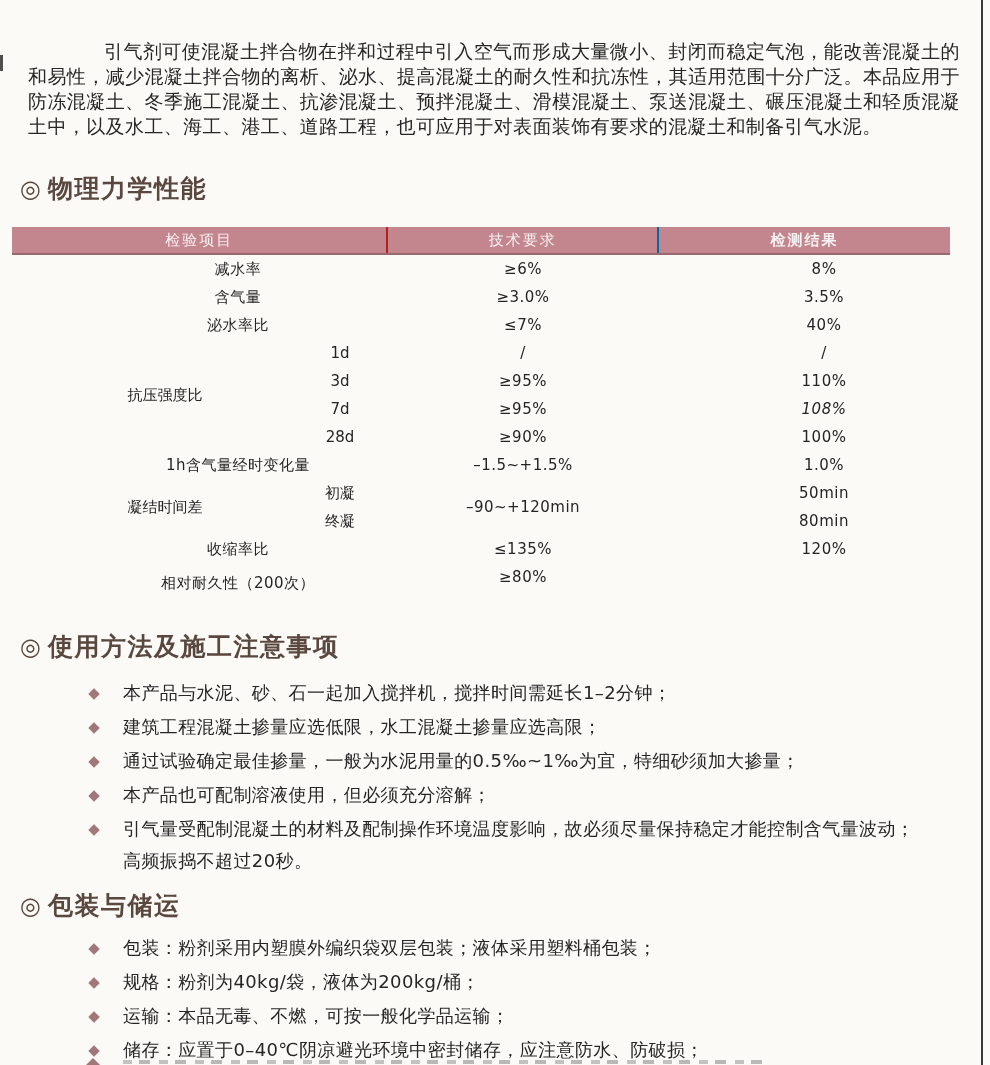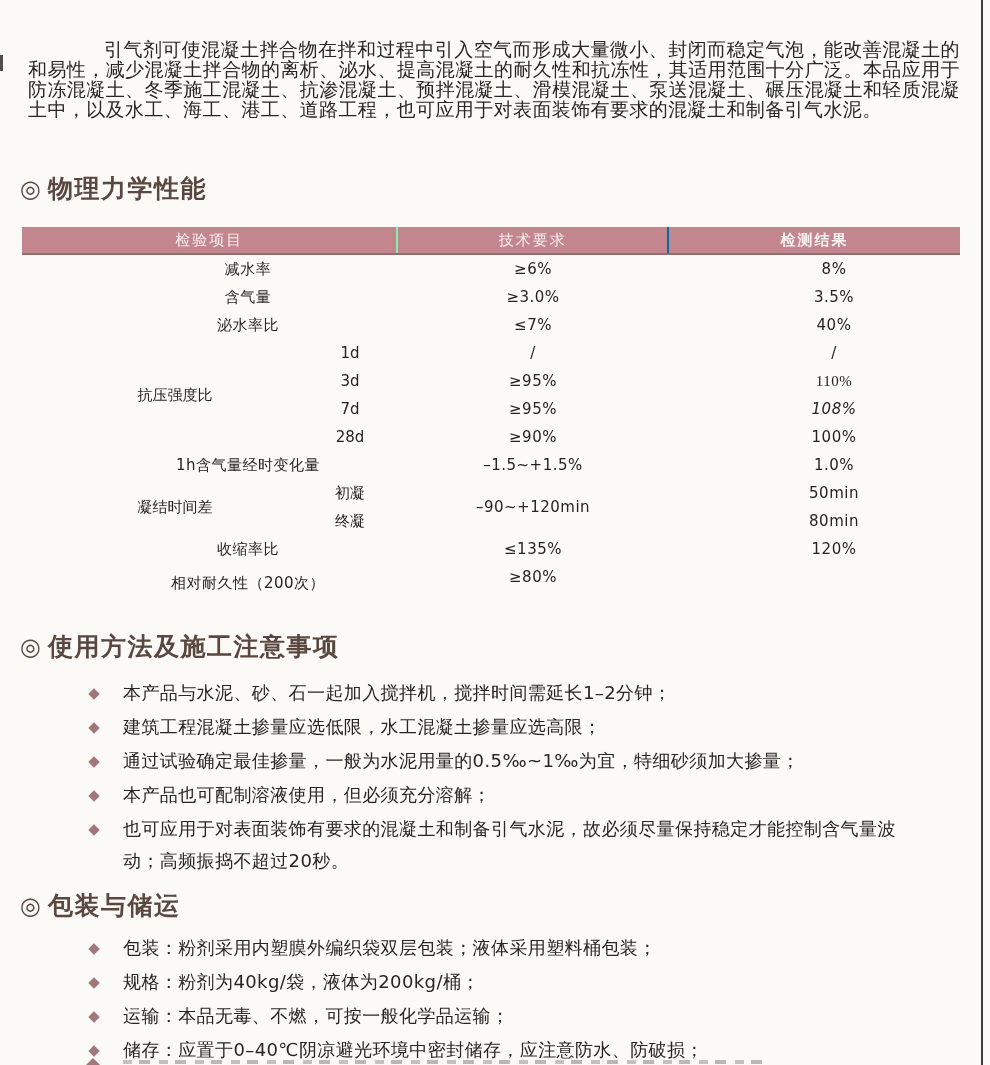--- a/index.html
+++ b/index.html
@@ -11,40 +11,40 @@
     color:#2b2b2b;
     overflow:hidden;
   }
   
   .edge-line { position:absolute; top:0; right:7px; width:2px; height:1065px; background:#3b3b3b; }
   .speck { position:absolute; left:0; top:55px; width:3px; height:16px; background:#2f2f2f; opacity:.85; }
 
   
   .intro {
     position:absolute; top:20px; left:28px; width:932px;
-    font-size:19px; line-height:20px;
+    font-size:19px; line-height:25px;
     text-align:justify; text-indent:76px;
     color:#262626; letter-spacing:.4px;
   }
 
   
   .section-heading {
     position:absolute; left:20px;
     font-size:25px; font-weight:bold; color:#5a473f;
     letter-spacing:1.5px;
     display:flex; align-items:center;
   }
   .section-heading .marker { font-weight:bold; font-size:24px; margin-right:7px; letter-spacing:0; }
 
   
-  .ptable { position:absolute; left:22px; top:227px; width:938px; }
+  .ptable { position:absolute; left:12px; top:227px; width:938px; }
   .thead { display:flex; height:26px; background:#c4868e; border-bottom:2px solid #9a686f; }
   .th { color:#f7eff0; font-size:15px; display:flex; align-items:center; justify-content:center; letter-spacing:2px; }
   .th-1 { width:376px; }
-  .th-2 { width:270px; border-left:2px solid #86efac; }
+  .th-2 { width:270px; border-left:2px solid #b91c1c; }
   .th-3 { width:292px; border-left:2px solid #0369a1;font-weight:bold; }
   .tbody {
     display:grid;
     grid-template-columns:376px 270px 292px;
     grid-auto-rows:28px;
     font-size:15px; color:#242424;
   }
   .cell { display:flex; align-items:center; justify-content:center; letter-spacing:.5px; }
   .c1s { padding-left:76px; }   
   .c3  { padding-left:40px; }   
@@ -111,21 +111,21 @@
       <div class="gsub">
         <div>1d</div>
         <div>3d</div>
         <div>7d</div>
         <div>28d</div>
       </div>
     </div>
     <div class="cell" style="grid-column:2;grid-row:4;">/</div>
     <div class="cell c3" style="grid-column:3;grid-row:4;">/</div>
     <div class="cell" style="grid-column:2;grid-row:5;">≥95%</div>
-    <div class="cell c3" style="grid-column:3;grid-row:5;font-family:Liberation Serif, serif;">110%</div>
+    <div class="cell c3" style="grid-column:3;grid-row:5;">110%</div>
     <div class="cell" style="grid-column:2;grid-row:6;">≥95%</div>
     <div class="cell c3" style="grid-column:3;grid-row:6;font-style:italic;">108%</div>
     <div class="cell" style="grid-column:2;grid-row:7;">≥90%</div>
     <div class="cell c3" style="grid-column:3;grid-row:7;">100%</div>
 
     <div class="cell c1s" style="grid-column:1;grid-row:8;">1h含气量经时变化量</div>
     <div class="cell" style="grid-column:2;grid-row:8;">–1.5~+1.5%</div>
     <div class="cell c3" style="grid-column:3;grid-row:8;">1.0%</div>
 
     <div class="groupcell" style="grid-column:1;grid-row:9 / span 2;">
@@ -165,21 +165,21 @@
   <li>
     <span class="bullet">◆</span>
     <span class="btext">通过试验确定最佳掺量，一般为水泥用量的0.5‰~1‰为宜，特细砂须加大掺量；</span>
   </li>
   <li>
     <span class="bullet">◆</span>
     <span class="btext">本产品也可配制溶液使用，但必须充分溶解；</span>
   </li>
   <li>
     <span class="bullet">◆</span>
-    <span class="btext">也可应用于对表面装饰有要求的混凝土和制备引气水泥，故必须尽量保持稳定才能控制含气量波动；高频振捣不超过20秒。</span>
+    <span class="btext">引气量受配制混凝土的材料及配制操作环境温度影响，故必须尽量保持稳定才能控制含气量波动；高频振捣不超过20秒。</span>
   </li>
 </ul>
 
 <div class="section-heading" style="top:889px;">
   <span class="marker">◎</span>
   <span>包装与储运</span>
 </div>
 
 <ul class="bullets" style="top:932px;">
   <li>

